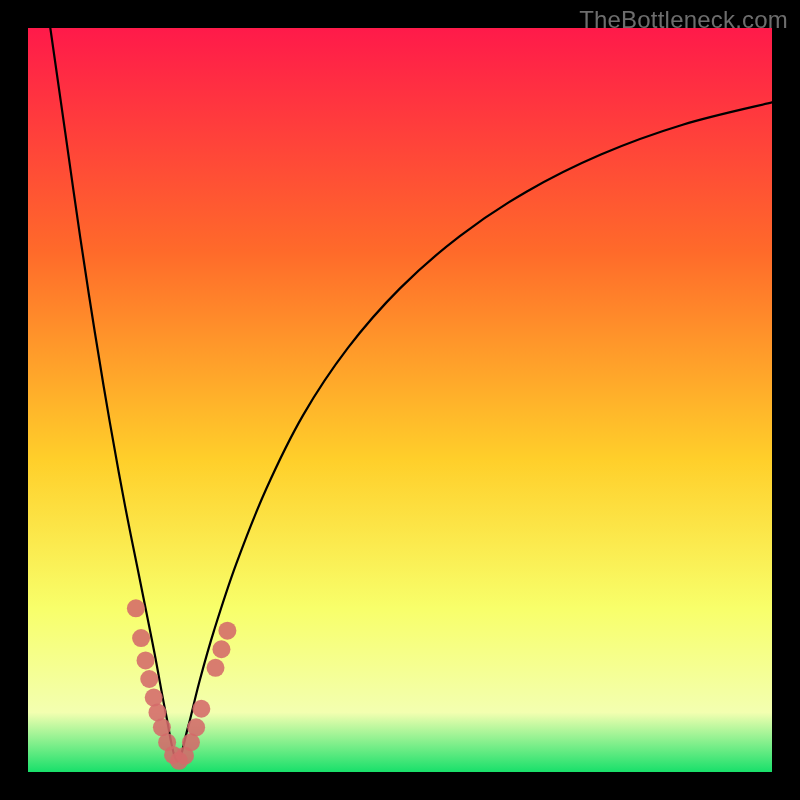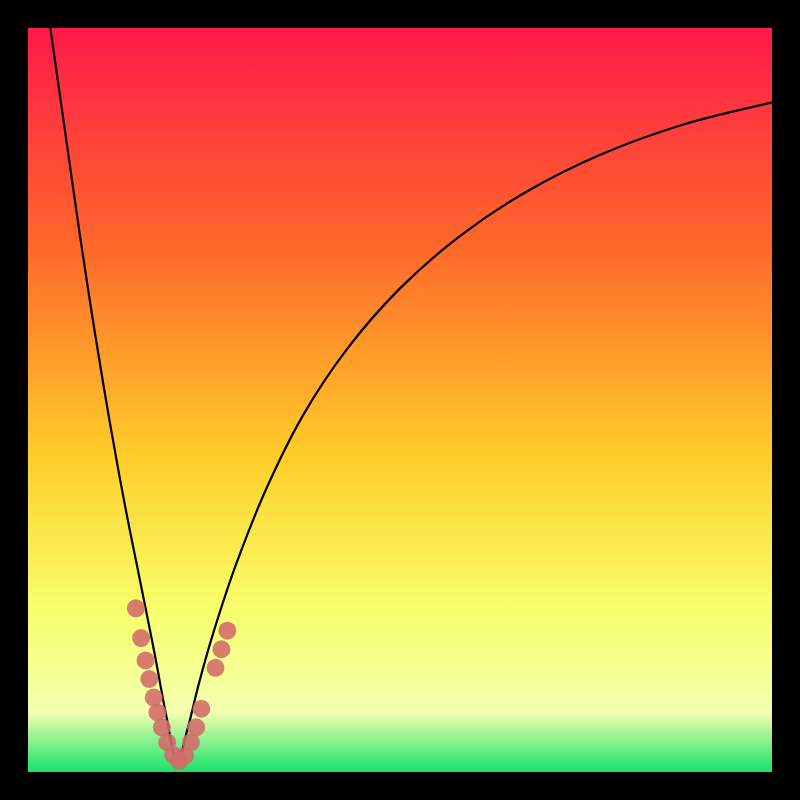--- a/index.html
+++ b/index.html
@@ -89,14 +89,15 @@
           <circle cx="168.14" cy="699.36" r="9" fill="#d46a6a" fill-opacity="0.88"></circle>
           <circle cx="173.35" cy="680.76" r="9" fill="#d46a6a" fill-opacity="0.88"></circle>
           <circle cx="187.49" cy="639.84" r="9" fill="#d46a6a" fill-opacity="0.88"></circle>
           <circle cx="193.44" cy="621.24" r="9" fill="#d46a6a" fill-opacity="0.88"></circle>
           <circle cx="199.39" cy="602.64" r="9" fill="#d46a6a" fill-opacity="0.88"></circle>
         </g>
     </svg>
 
   </div>
 
+  <div class="watermark">TheBottleneck.com</div>
 
 </div>
 
 </body></html>

